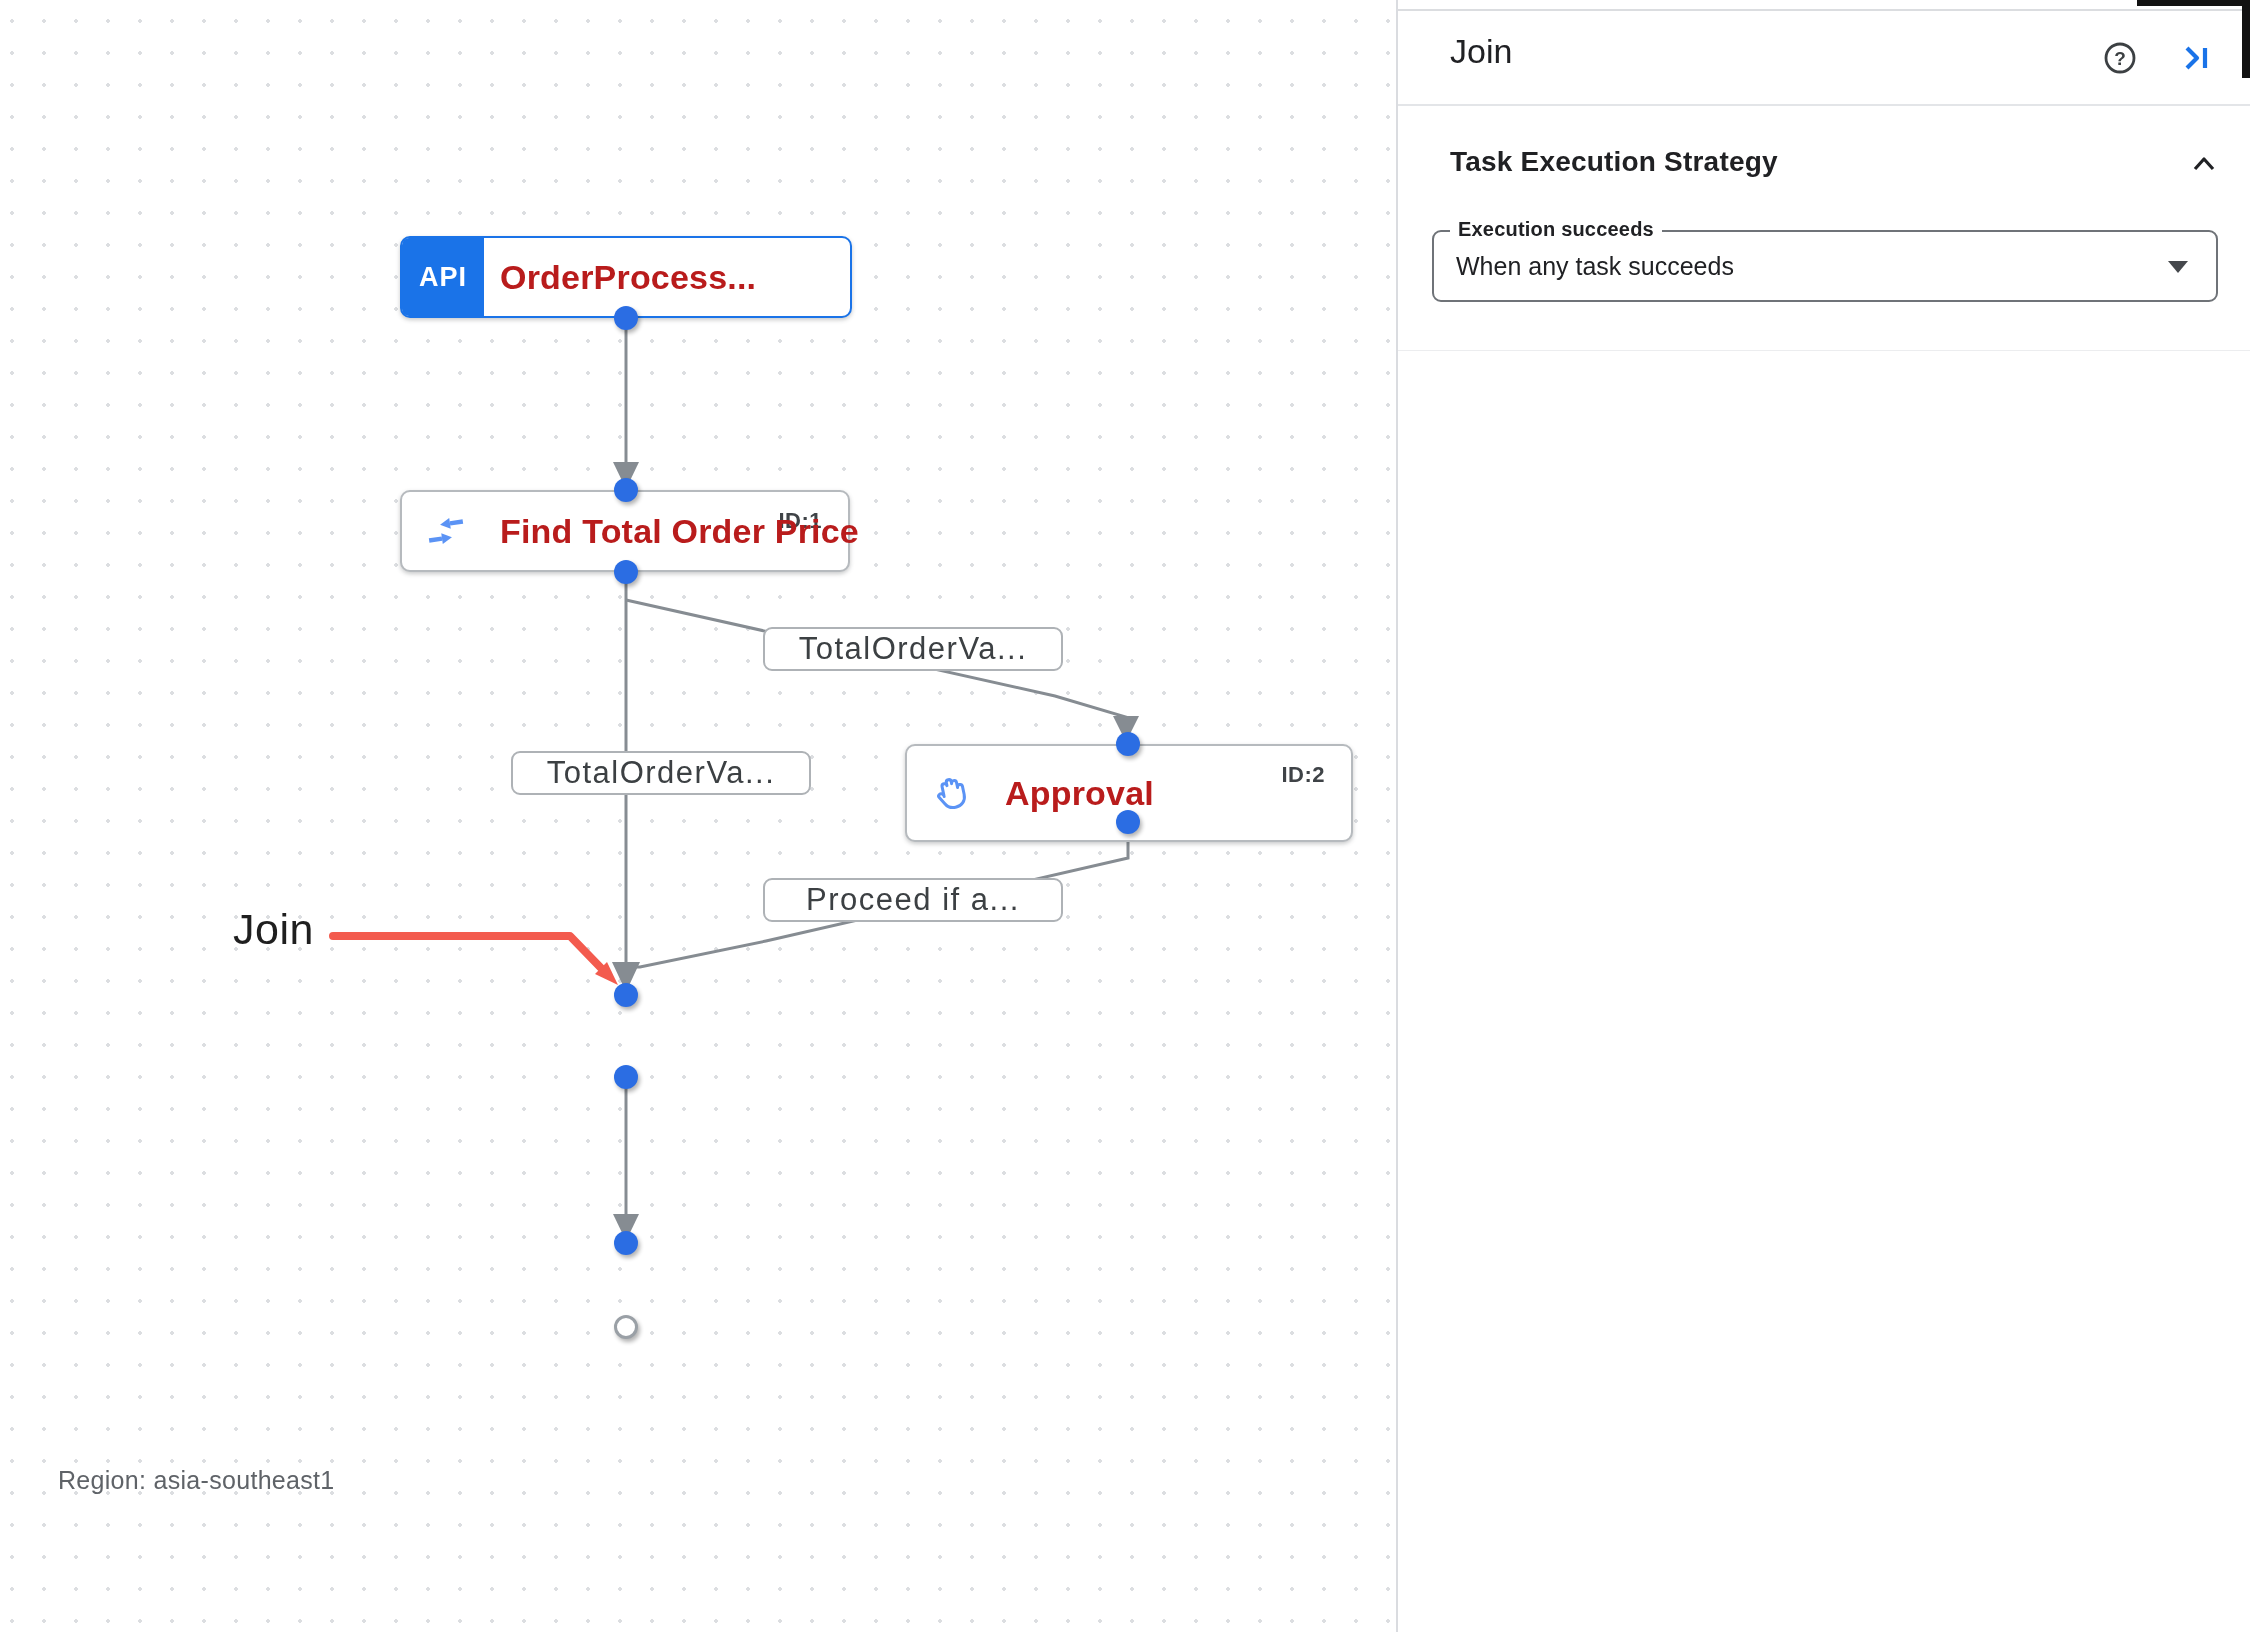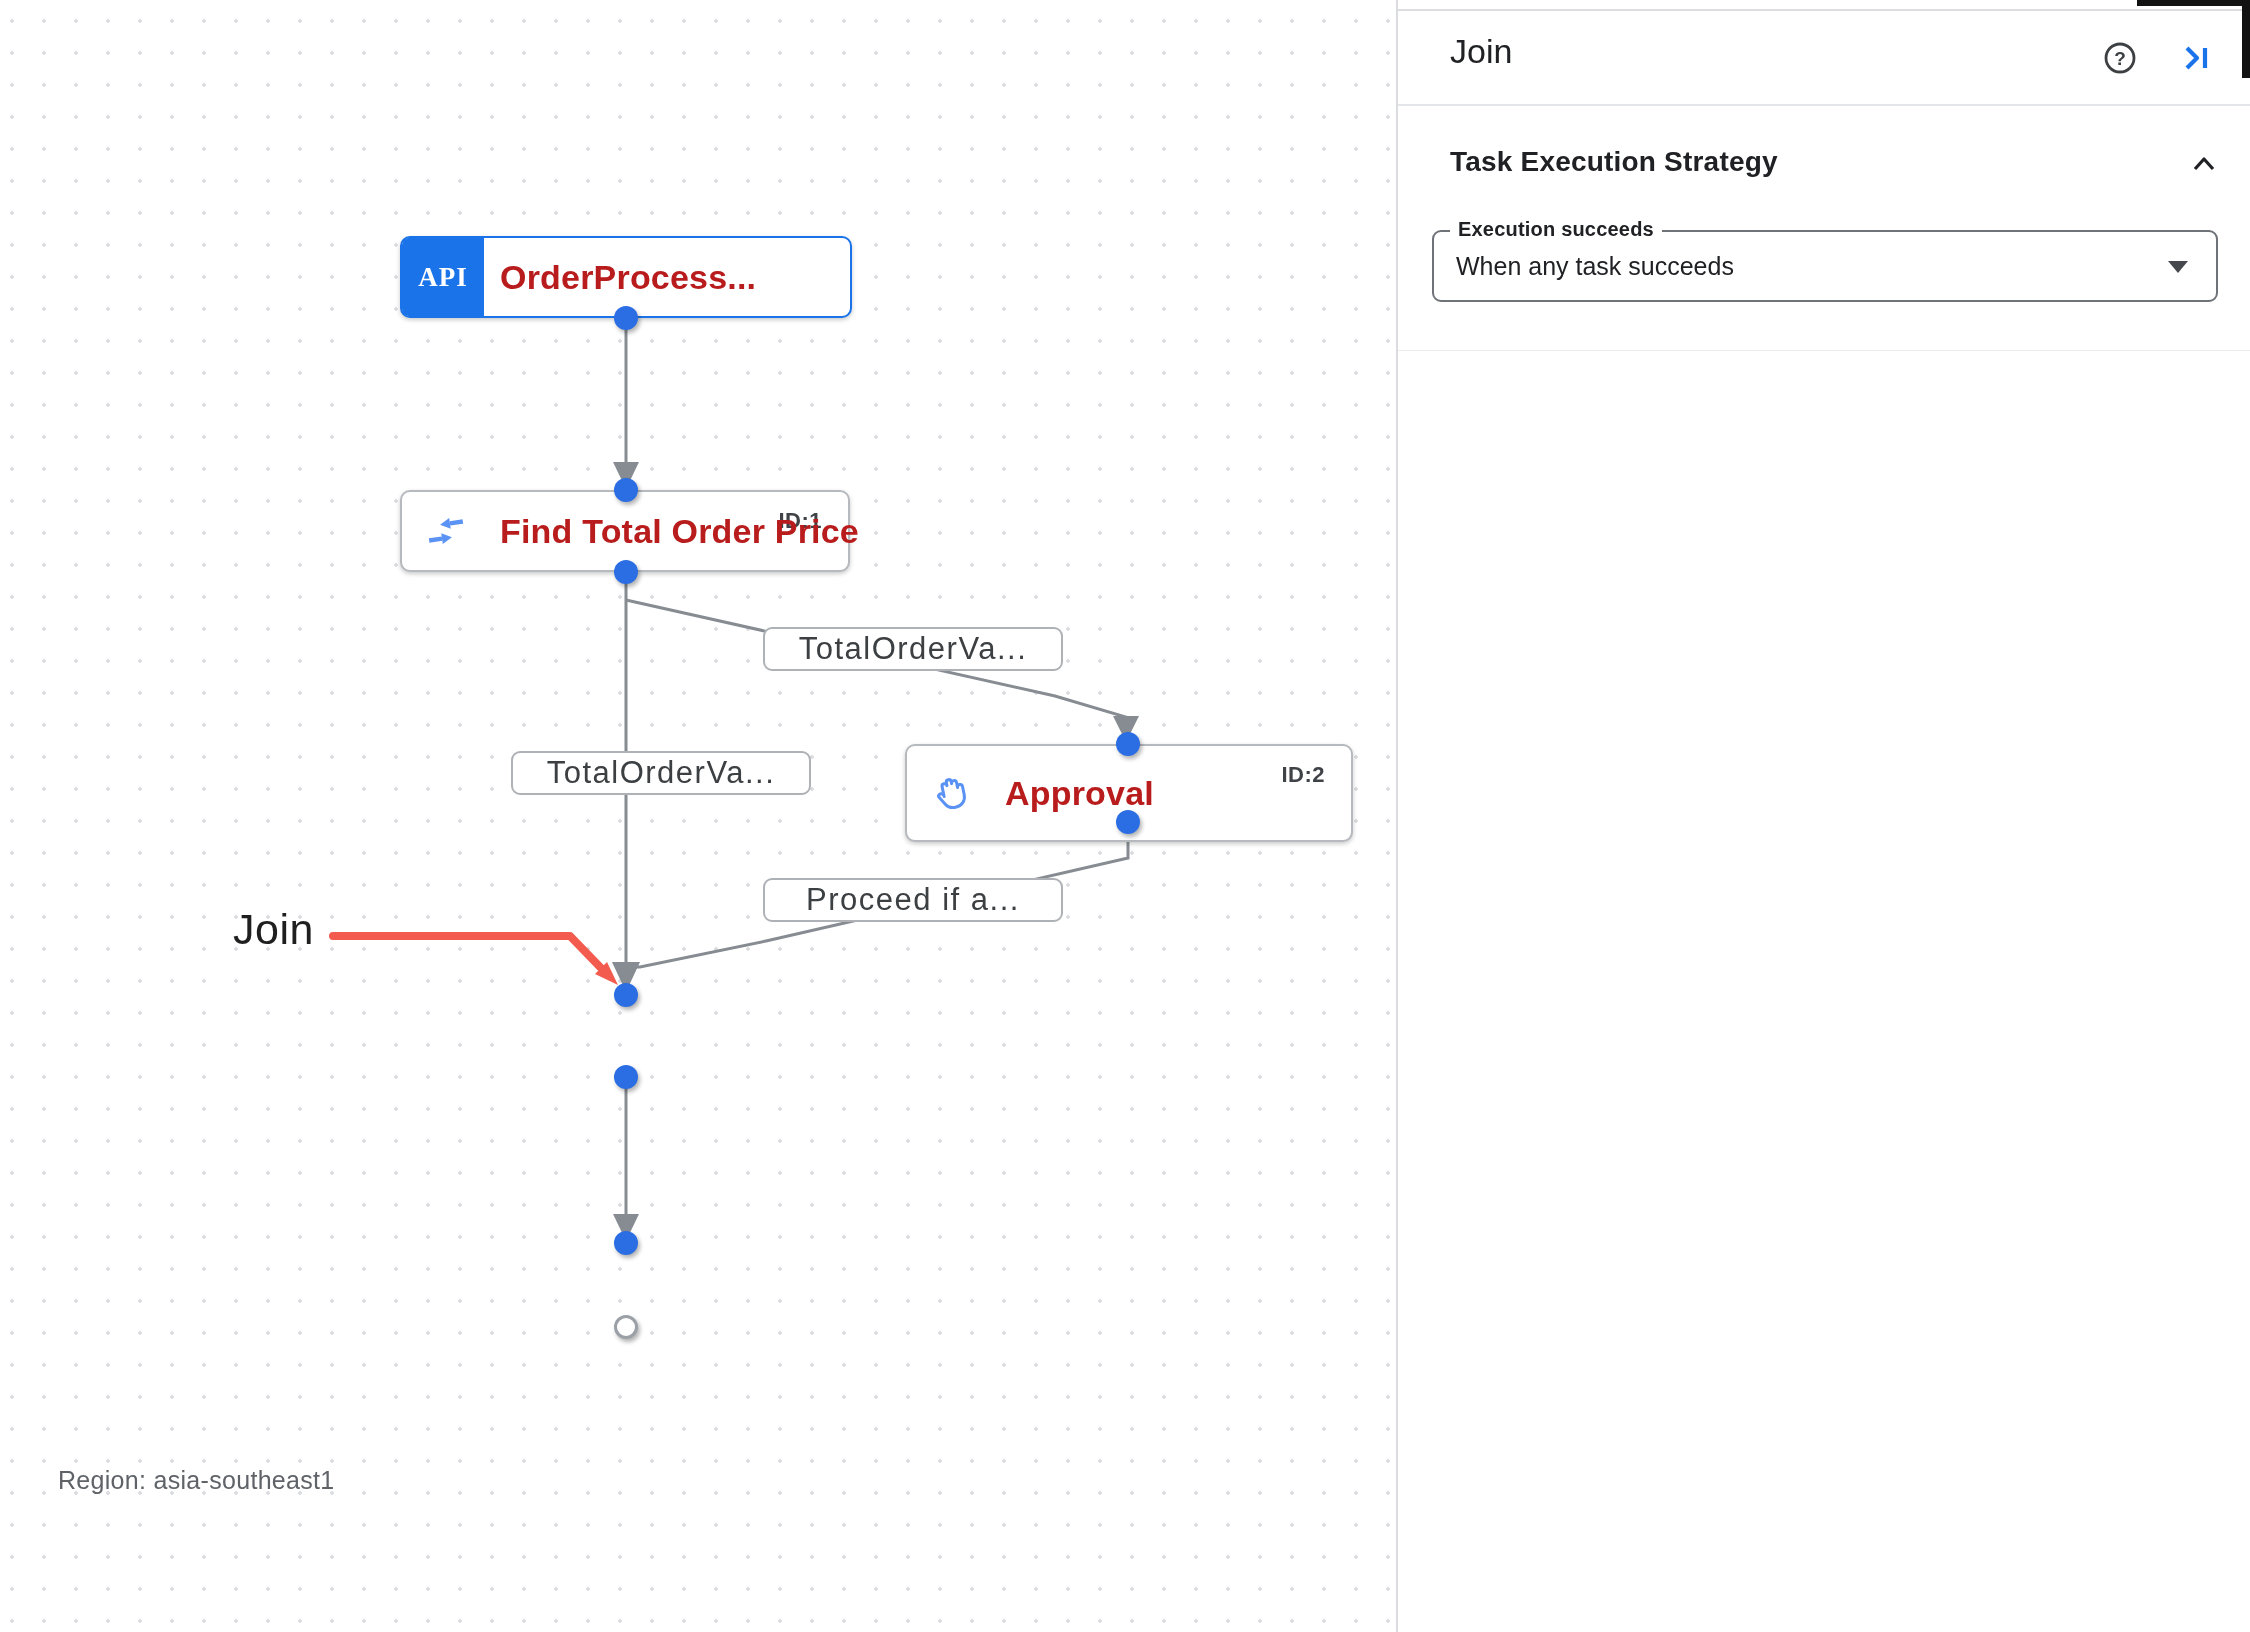--- a/index.html
+++ b/index.html
@@ -33,21 +33,21 @@
 
   .n0 { left:400px; top:236px; width:452px; height:82px; border:2.5px solid #1a73e8; }
   .n1 { left:400px; top:490px; width:450px; height:82px; }
   .n2 { left:905px; top:744px; width:448px; height:98px; }
   .n3 { left:400px; top:995px; width:450px; height:82px; }
   .n4 { left:400px; top:1243px; width:450px; height:84px; }
 
   .api-badge {
     position:absolute; left:0; top:0; bottom:0; width:82px; background:#1a73e8;
     border-radius:7px 0 0 7px; display:flex; align-items:center; justify-content:center;
-    color:#fff; font-family:Liberation Serif, serif; font-size:27px; font-weight:700; letter-spacing:1px;
+    color:#fff; font-family:Liberation Sans, sans-serif; font-size:27px; font-weight:700; letter-spacing:1px;
   }
 
   .edge-label {
     position:absolute; width:300px; height:44px; background:#fff; border:2px solid #aeb2b6;
     border-radius:9px; display:flex; align-items:center; justify-content:center;
     font-size:31px; color:#3c4043; letter-spacing:1.5px; z-index:2; white-space:nowrap;
   }
   .el1 { left:763px; top:627px; }
   .el2 { left:511px; top:751px; }
   .el3 { left:763px; top:878px; }

